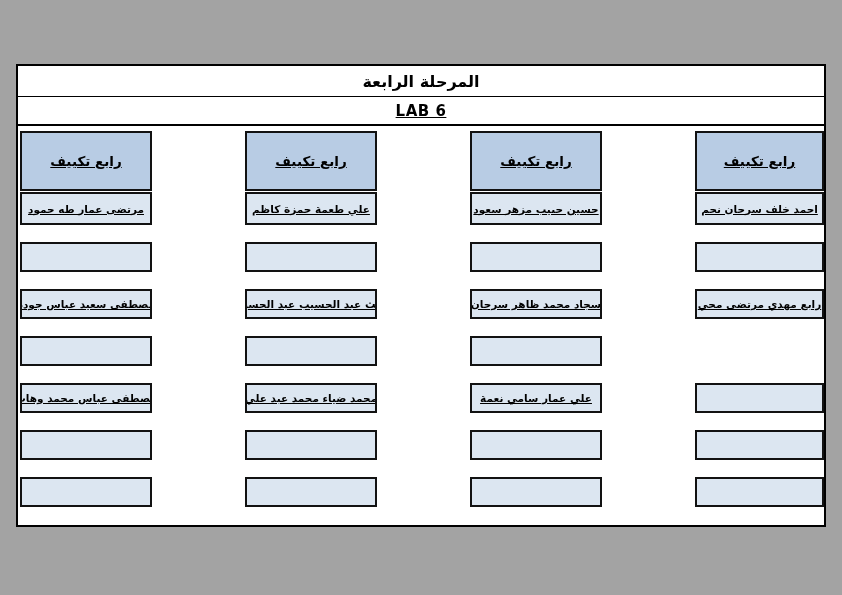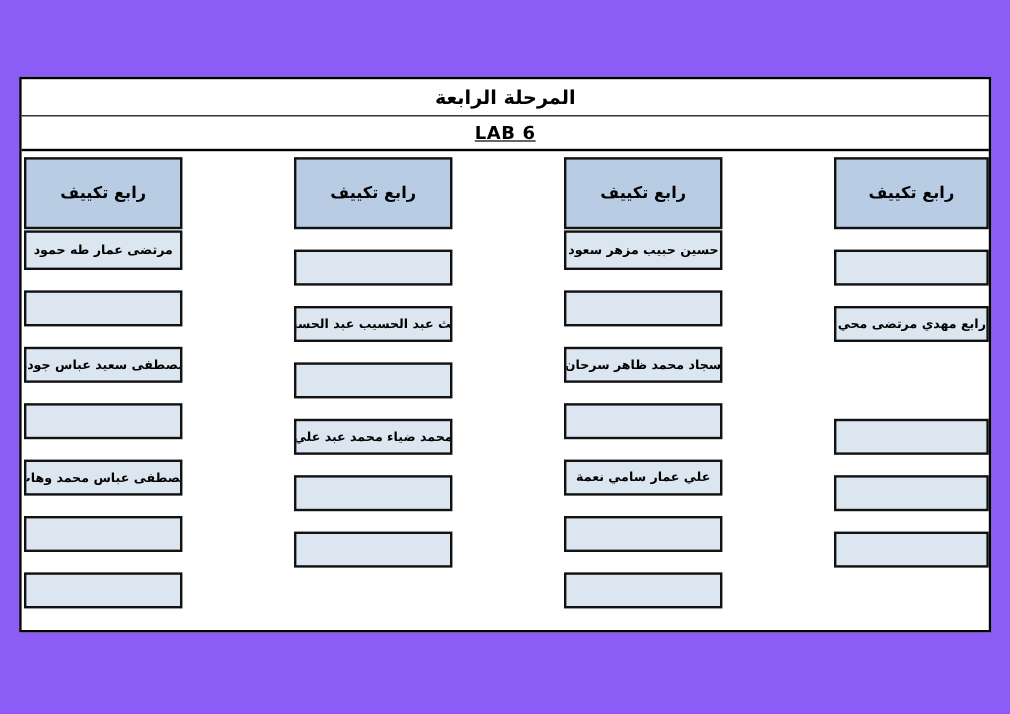--- a/index.html
+++ b/index.html
@@ -2,41 +2,41 @@
 <html lang="ar"><head>
 <meta charset="utf-8">
 <style>
   * { margin:0; padding:0; box-sizing:border-box; }
   html,body { background:#fff; }
   body {
     width:842px; height:595px; position:relative; overflow:hidden;
     font-family:"DejaVu Sans","Liberation Sans",sans-serif;
     color:#000;
   }
-  .page { position:absolute; inset:0; background:#8b5cf6; }
+  .page { position:absolute; inset:0; background:#a3a3a3; }
   .table {
     position:absolute; left:16px; top:64px; width:810px; height:463px;
     border:2px solid #000; background:#fff;
   }
   .title-row {
     height:31px; border-bottom:1px solid #000;
     display:flex; align-items:center; justify-content:center;
     font-weight:bold; font-size:16px; direction:rtl;
   }
   .lab-row {
     height:29px; border-bottom:2px solid #000;
     display:flex; align-items:center; justify-content:center;
     font-weight:bold; font-size:15px; letter-spacing:0.5px;text-decoration:underline;
   }
   .body {
     position:relative; height:397px;
     display:flex; direction:rtl; justify-content:space-between;
     align-items:flex-start; padding-left:2px;
   }
-  .col { width:132px; display:flex; flex-direction:column; }
+  .col { width:132px; display:flex; flex-direction:column;text-decoration:underline; }
   .col.rightmost { width:129px; }
   .header-box {
     margin-top:5px; height:60px; background:#b8cce4;
     border:2px solid #121212;
     display:flex; align-items:center; justify-content:center;
     font-weight:bold; font-size:13.5px; direction:rtl;
   }
   .slot {
     margin-top:17px; height:30px; background:#dce6f1;
     border:2px solid #121212;
@@ -50,39 +50,41 @@
 </head>
 <body>
 
 <div class="page">
   <div class="table">
     <div class="title-row">المرحلة الرابعة</div>
     <div class="lab-row">LAB 6</div>
     <div class="body" id="columns">
         <div class="col rightmost">
           <div class="header-box">رابع تكييف</div>
+          <div class="slot first">احمد خلف سرحان نجم</div>
           <div class="slot"></div>
           <div class="slot">رابع مهدي مرتضى محي</div>
           <div class="slot ghost"></div>
           <div class="slot"></div>
           <div class="slot"></div>
           <div class="slot"></div>
         </div>
         <div class="col">
           <div class="header-box">رابع تكييف</div>
           <div class="slot first">حسين حبيب مزهر سعود</div>
           <div class="slot"></div>
           <div class="slot">سجاد محمد ظاهر سرحان</div>
           <div class="slot"></div>
           <div class="slot">علي عمار سامي نعمة</div>
           <div class="slot"></div>
           <div class="slot"></div>
         </div>
         <div class="col">
           <div class="header-box">رابع تكييف</div>
+          <div class="slot first">علي طعمة حمزة كاظم</div>
           <div class="slot"></div>
           <div class="slot">غيث عبد الحسيب عبد الحسين</div>
           <div class="slot"></div>
           <div class="slot">محمد ضياء محمد عبد علي</div>
           <div class="slot"></div>
           <div class="slot"></div>
         </div>
         <div class="col">
           <div class="header-box">رابع تكييف</div>
           <div class="slot first">مرتضى عمار طه حمود</div>

